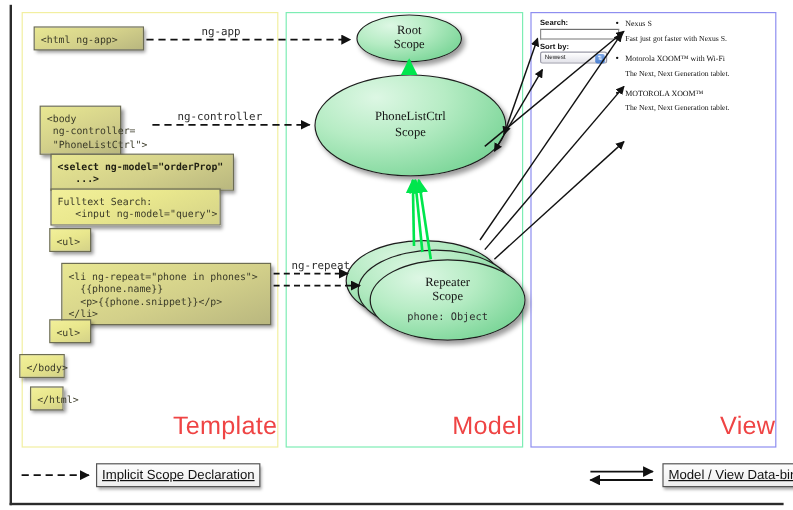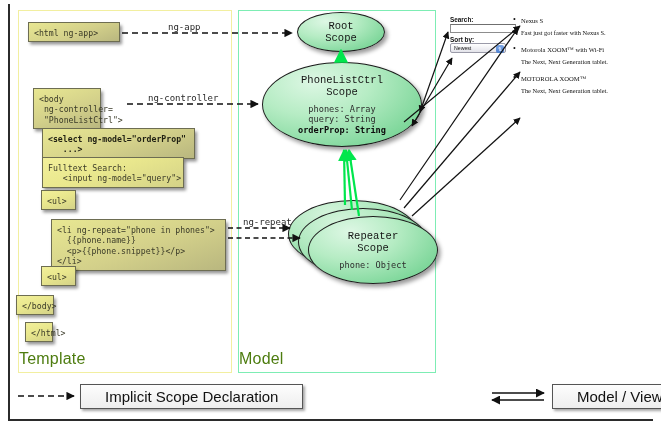--- a/index.html
+++ b/index.html
@@ -35,23 +35,23 @@
     position: absolute;
     background: #ffffff;
   }
   #panel-template { left: 18px; top: 10px;  width: 214px; height: 363px; border: 1.5px solid #f2efa0; }
   #panel-model    { left: 238px; top: 10px; width: 198px; height: 363px; border: 1.5px solid #7dedb4; }
   #panel-view     { left: 442px; top: 10px; width: 205px; height: 363px; border: 1.5px solid #8e8ef0; }
 
   .panel-title {
     position: absolute;
     bottom: 4px; left: 0; right: 0;
-    text-align: left;
-    font-size: 16px;
-    color: #4d7c0f;
+    text-align: right;
+    font-size: 21px;
+    color: #ef4444;
     letter-spacing: .2px;
   }
 
   
   .codebox {
     position: absolute;
     font-family: "DejaVu Sans Mono", "Liberation Mono", monospace;
     font-size: 8.2px;
     line-height: 10.4px;
     color: #3a3a28;
@@ -82,21 +82,21 @@
     border: 1.4px solid #1d1d1d;
     background: radial-gradient(ellipse at 32% 22%, #ddf7e4 0%, #b6ecc4 38%, #7fd79b 78%, #63c785 100%);
     box-shadow: 2.5px 3px 4px rgba(0,0,0,0.40);
     display: flex;
     flex-direction: column;
     align-items: center;
     justify-content: center;
     text-align: center;
   }
   .scope .sc-title {
-    font-family: Liberation Mono, monospace;
+    font-family: Liberation Serif, serif;
     font-size: 10.5px;
     color: #141414;
     line-height: 12.5px;
     text-align: center;
   }
   .scope .sc-props {
     font-family: "DejaVu Sans Mono", "Liberation Mono", monospace;
     font-size: 8.6px;
     line-height: 10.4px;
     color: #2e2e2e;
@@ -188,44 +188,48 @@
     position: absolute;
     top: 0;
     height: 20px;
     display: flex;
     align-items: center;
   }
   .legend-box {
     border: 1px solid #555;
     background: linear-gradient(#fdfdfd, #eeeeee);
     box-shadow: 1.5px 2px 2.5px rgba(0,0,0,0.35);
-    font-size: 15px;
-    color: #111;
-    padding: 3px 24px;
+    font-size: 11px;
+    color: #111;
+    padding: 3px 4px;
     white-space: nowrap;
+    text-decoration: underline;
   }
   .legend-art { width: 62px; height: 20px; }
 
   svg { overflow: visible; }
 </style>
 </head>
 <body>
 
 <div id="diagram">
 
   <div class="frame"></div>
 
   <div class="panel" id="panel-template">
     <div class="panel-title">Template</div>
   </div>
 
   <div class="panel" id="panel-model">
     <div class="panel-title">Model</div>
   </div>
 
+  <div class="panel" id="panel-view">
+    <div class="panel-title">View</div>
+  </div>
 
   <div class="codebox grey" style="left:28px; top:22px; width:92px;">&lt;html ng-app&gt;</div>
 
   <div class="codebox grey" style="left:33px; top:88px; width:68px;">&lt;body
  ng-controller=
  "PhoneListCtrl"&gt;</div>
 
   <div class="codebox bold grey" style="left:42px; top:128px; width:153px;">&lt;select ng-model="orderProp"
    ...&gt;</div>
 
@@ -249,25 +253,20 @@
     <div class="sc-title">
       <div>Root</div>
       <div>Scope</div>
     </div>
   </div>
 
   <div class="scope" id="scope-phonelistctrl" style="left:262px; top:62px; width:160px; height:85px;">
     <div class="sc-title">
       <div>PhoneListCtrl</div>
       <div>Scope</div>
-    </div>
-    <div class="sc-props">
-      <div>phones: Array</div>
-      <div>query: String</div>
-      <div class="b">orderProp: String</div>
     </div>
   </div>
 
   <div class="scope plain" style="left:288px; top:200px; width:130px; height:68px;"></div>
   <div class="scope plain" style="left:298px; top:208px; width:130px; height:68px;"></div>
 
   <div class="scope" id="scope-repeater" style="left:308px; top:216px; width:130px; height:68px;">
     <div class="sc-title">
       <div>Repeater</div>
       <div>Scope</div>

